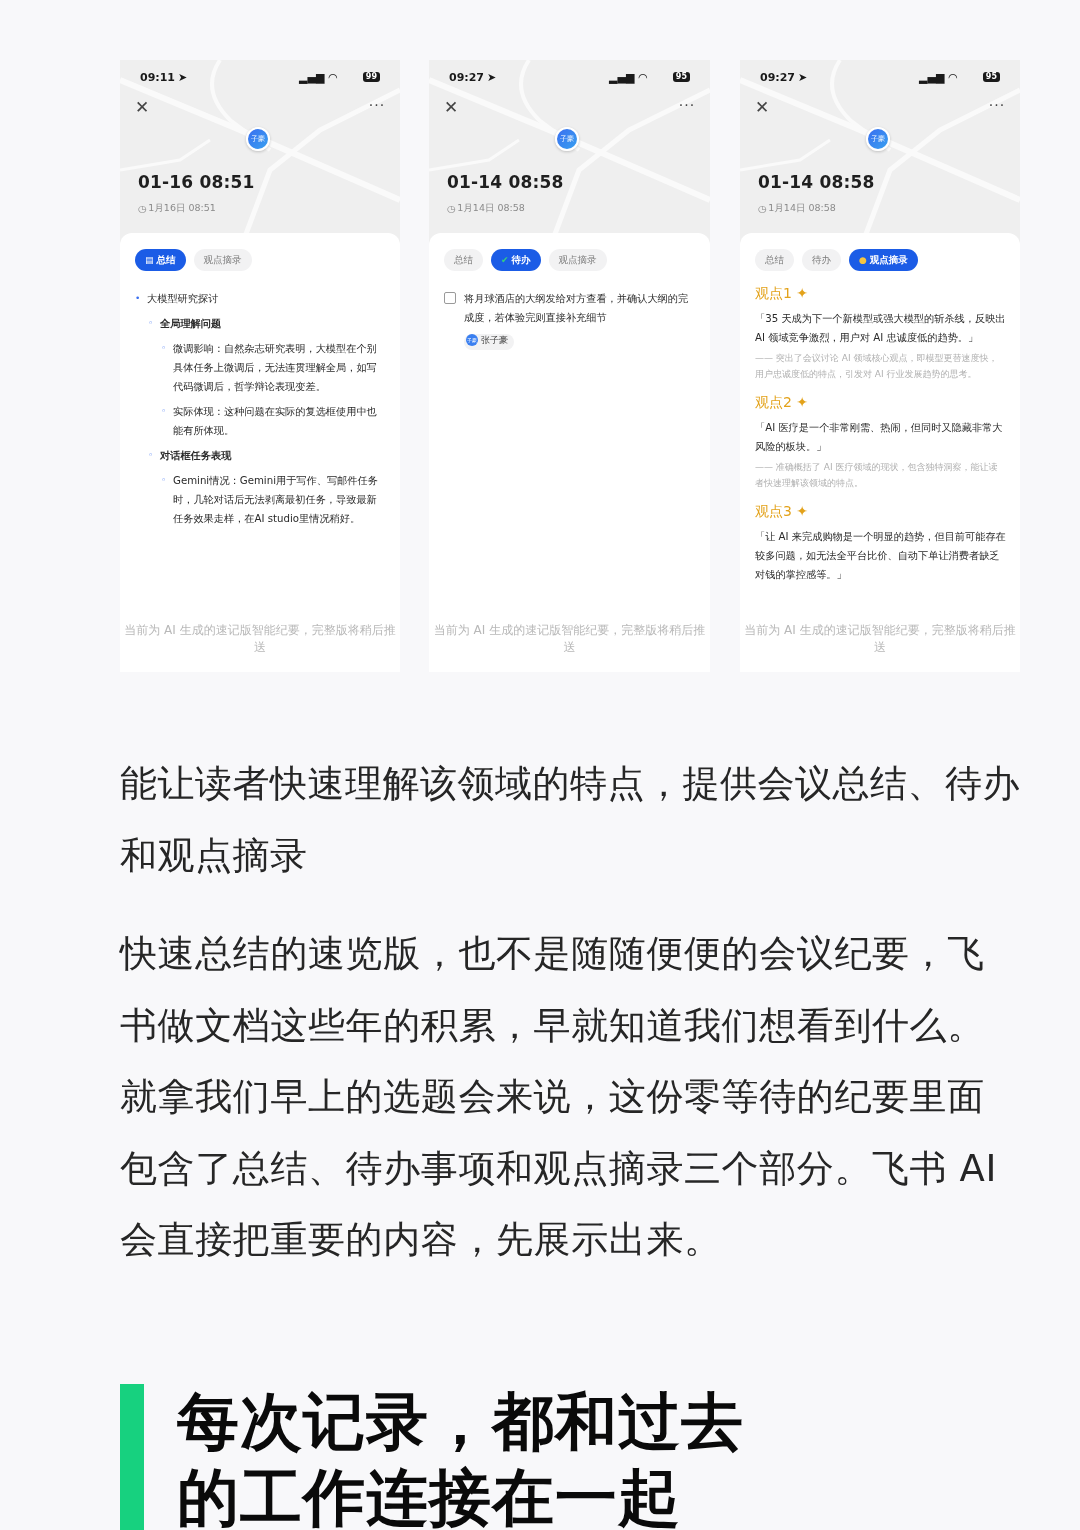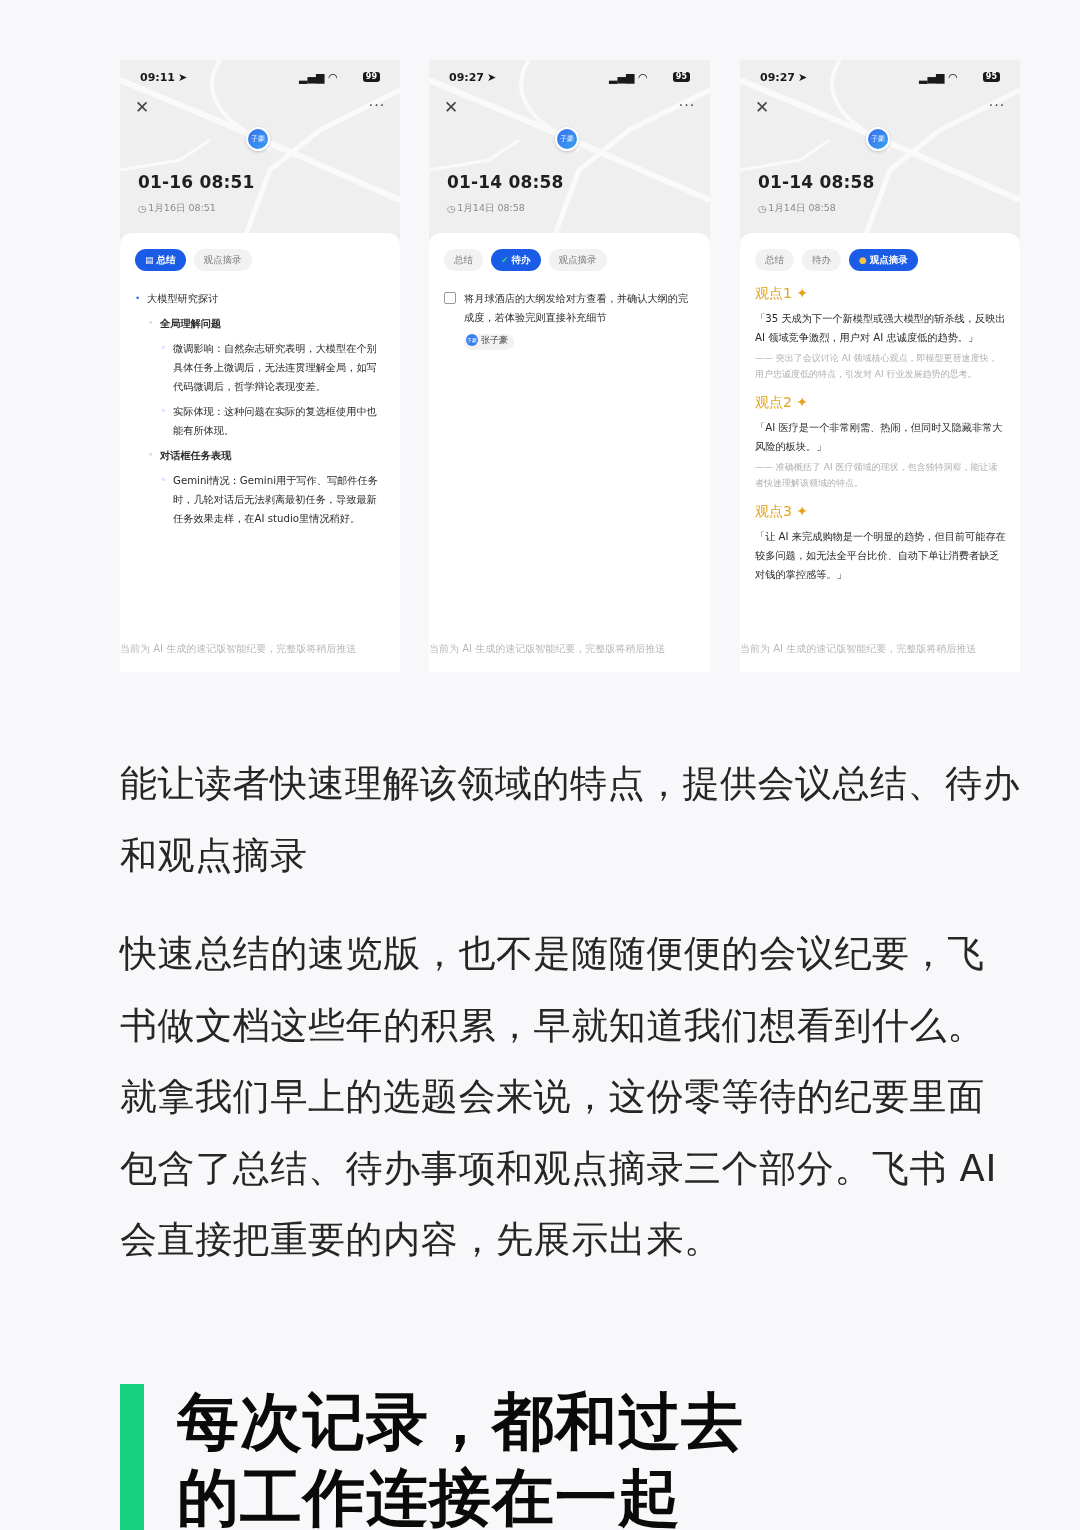--- a/index.html
+++ b/index.html
@@ -71,22 +71,22 @@
   .tab .ticon { font-size: 9px; }
   .para { font-size: 10.2px; line-height: 19px; color: #2a2a2a; }
   .bul { display: flex; font-size: 10.2px; line-height: 19px; color: #2a2a2a; margin-top: 6px; }
   .bul .dot { width: 12px; flex-shrink: 0; color: #3a6ff0; font-size: 9px; }
   .bul.l1 .txt { font-weight: normal; }
   .bul.l2 { margin-left: 13px; }
   .bul.l2 .txt { font-weight: bold; }
   .bul.l3 { margin-left: 26px; }
   .dot.hollow { color: #3a6ff0; font-size: 9px; }
   .footer-note {
-    position: absolute; bottom: 16px; left: 0; right: 0; text-align: left;
-    font-size: 10px; color: #b8b8b8;
+    position: absolute; bottom: 16px; left: 0; right: 0; text-align: center;
+    font-size: 12px; color: #b8b8b8;
   }
   .todo { display: flex; gap: 8px; }
   .checkbox {
     width: 12px; height: 12px; border: 1.2px solid #9a9a9a; border-radius: 2px;
     flex-shrink: 0; margin-top: 3px;
   }
   .todo-text { font-size: 10.2px; line-height: 19px; color: #2a2a2a; }
   .assignee {
     display: inline-flex; align-items: flex-start; gap: 3px; background: #f2f2f3;
     border-radius: 8px; padding: 0 6px 0 2px; height: 16px; font-size: 9px; color: #444;

